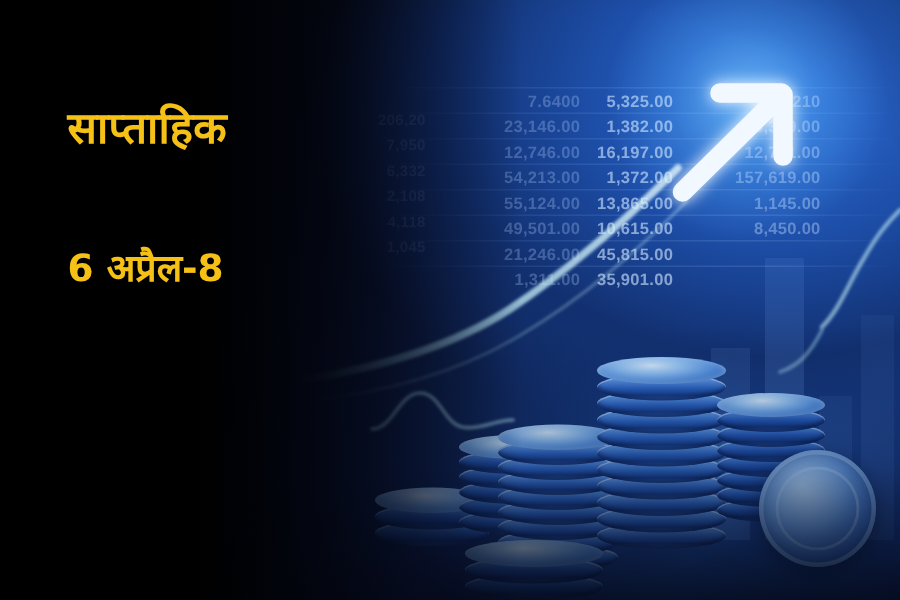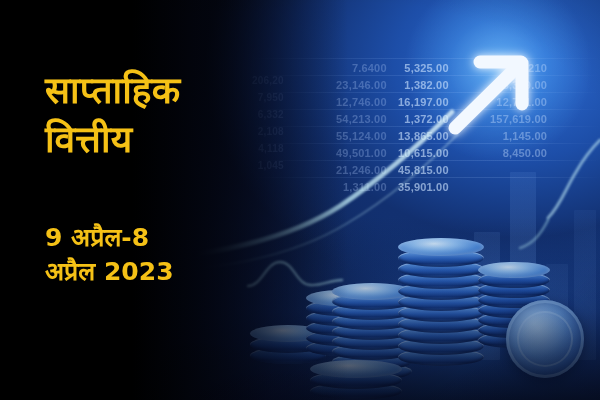--- a/index.html
+++ b/index.html
@@ -135,21 +135,21 @@
   
   .text-block {
     position:absolute;
     left:45px; top:66px;
     width:230px;
     z-index:8;
   }
   .title {
     font-family:"DejaVu Sans", sans-serif;
     font-weight:700;
-    font-size:37px;
+    font-size:29px;
     line-height:1.33;
     letter-spacing:.2px;
   }
   .date {
     font-family:"DejaVu Sans", sans-serif;
     font-weight:700;
     font-size:25px;
     line-height:1.35;
     margin-top:57px;
   }
@@ -336,21 +336,19 @@
     <div class="standing-coin" style="left:256px; bottom:22px; width:78px; height:78px;"></div>
   </div>
 
   <div class="bg-bottom-shade"></div>
   <div class="bg-left-dark"></div>
   <div class="bg-vignette"></div>
 
   <div class="text-block">
     <div class="title" style="color:#F5C116;">
       <span class="title-line">साप्ताहिक</span>
-      <span class="title-line">वित्तीय</span>
     </div>
     <div class="date" style="color:#F5C116;">
-      <span class="date-line">9 अप्रैल-8</span>
-      <span class="date-line">अप्रैल 2023</span>
+      <span class="date-line">6 अप्रैल-8</span>
     </div>
   </div>
 
 </div>
 
 </body></html>

